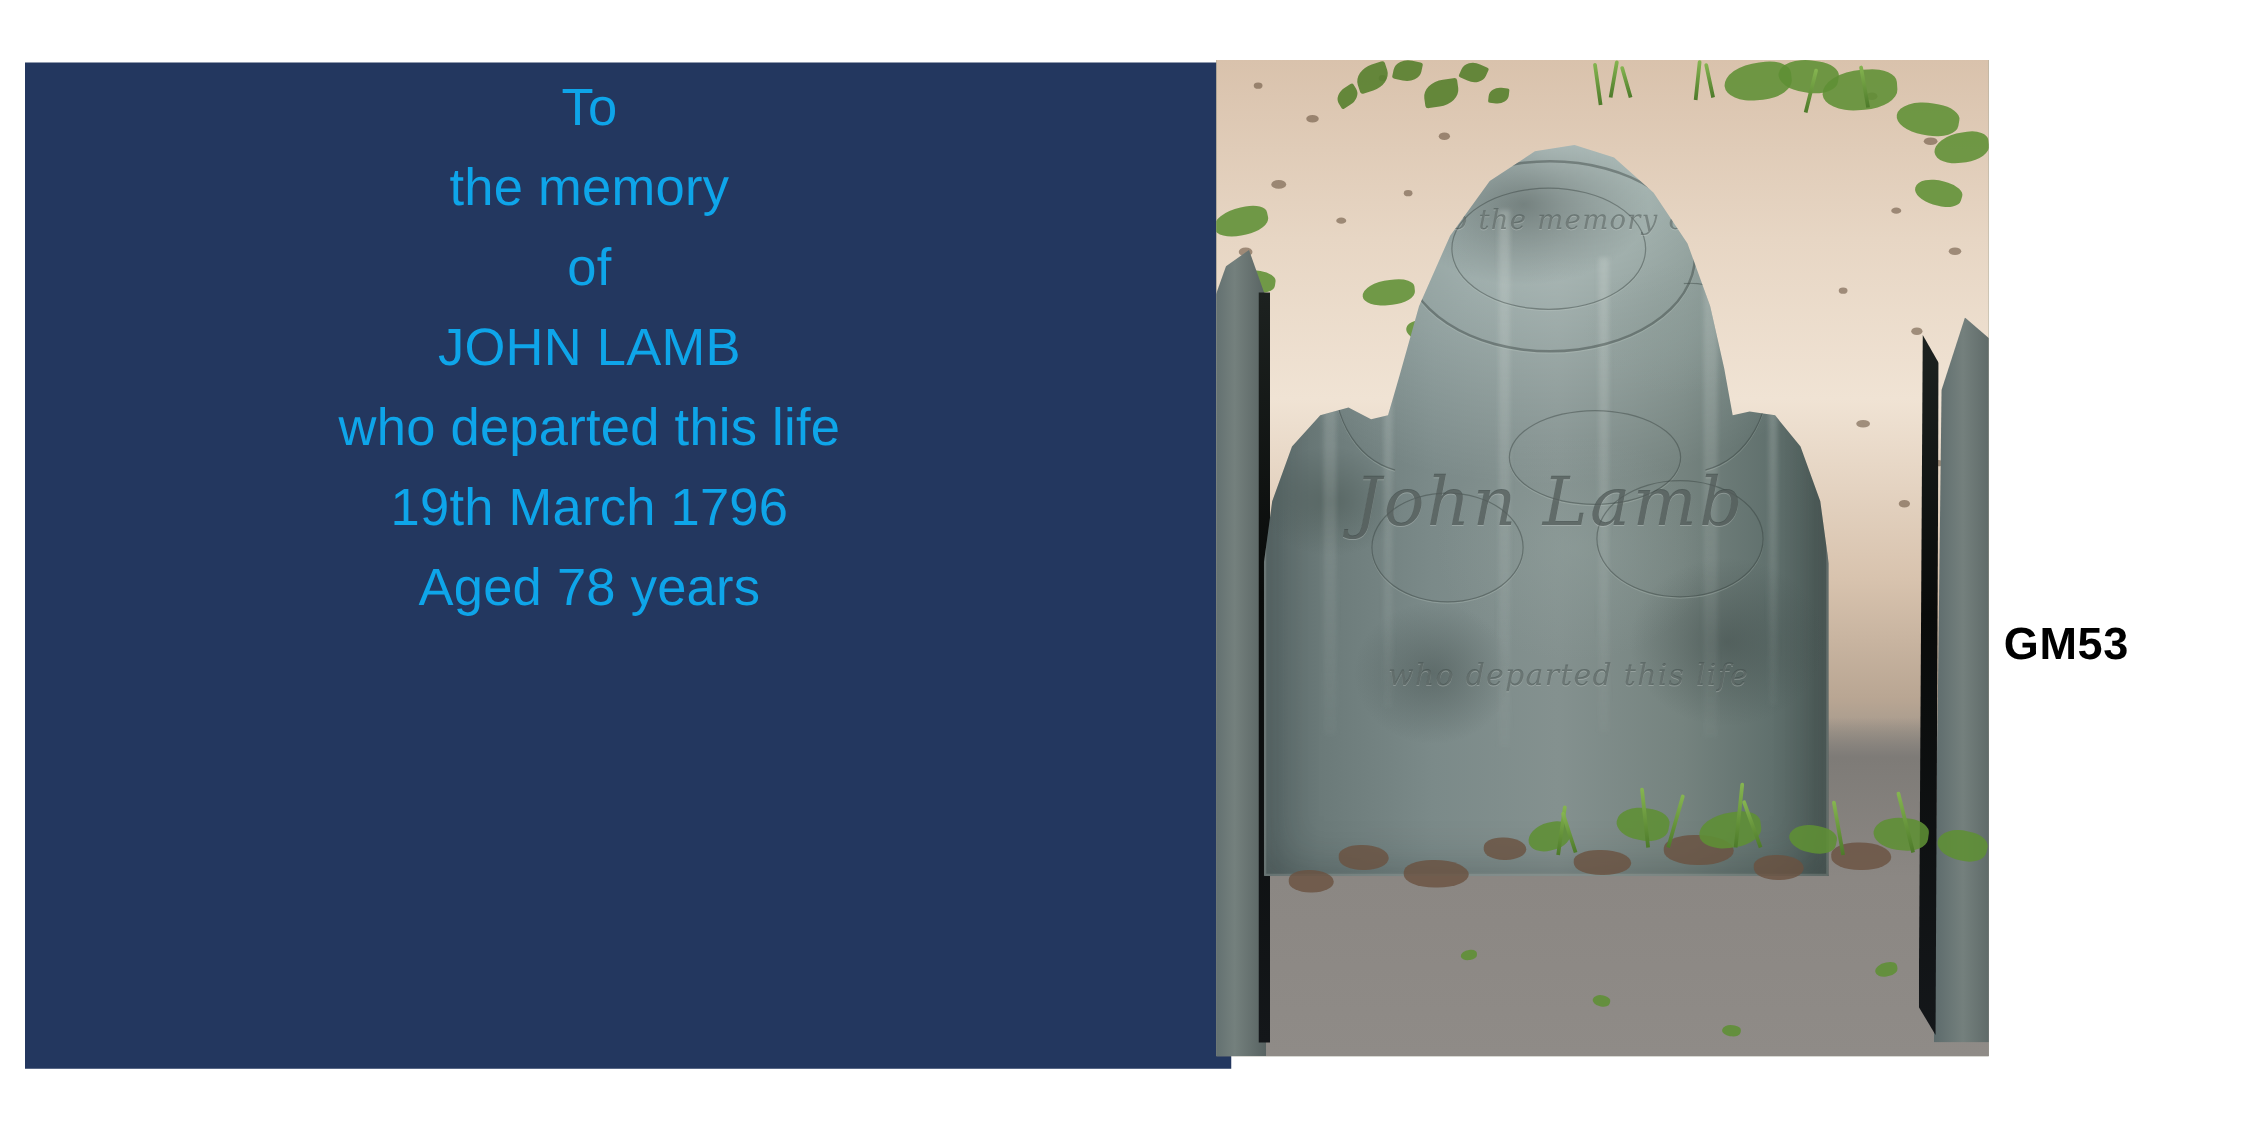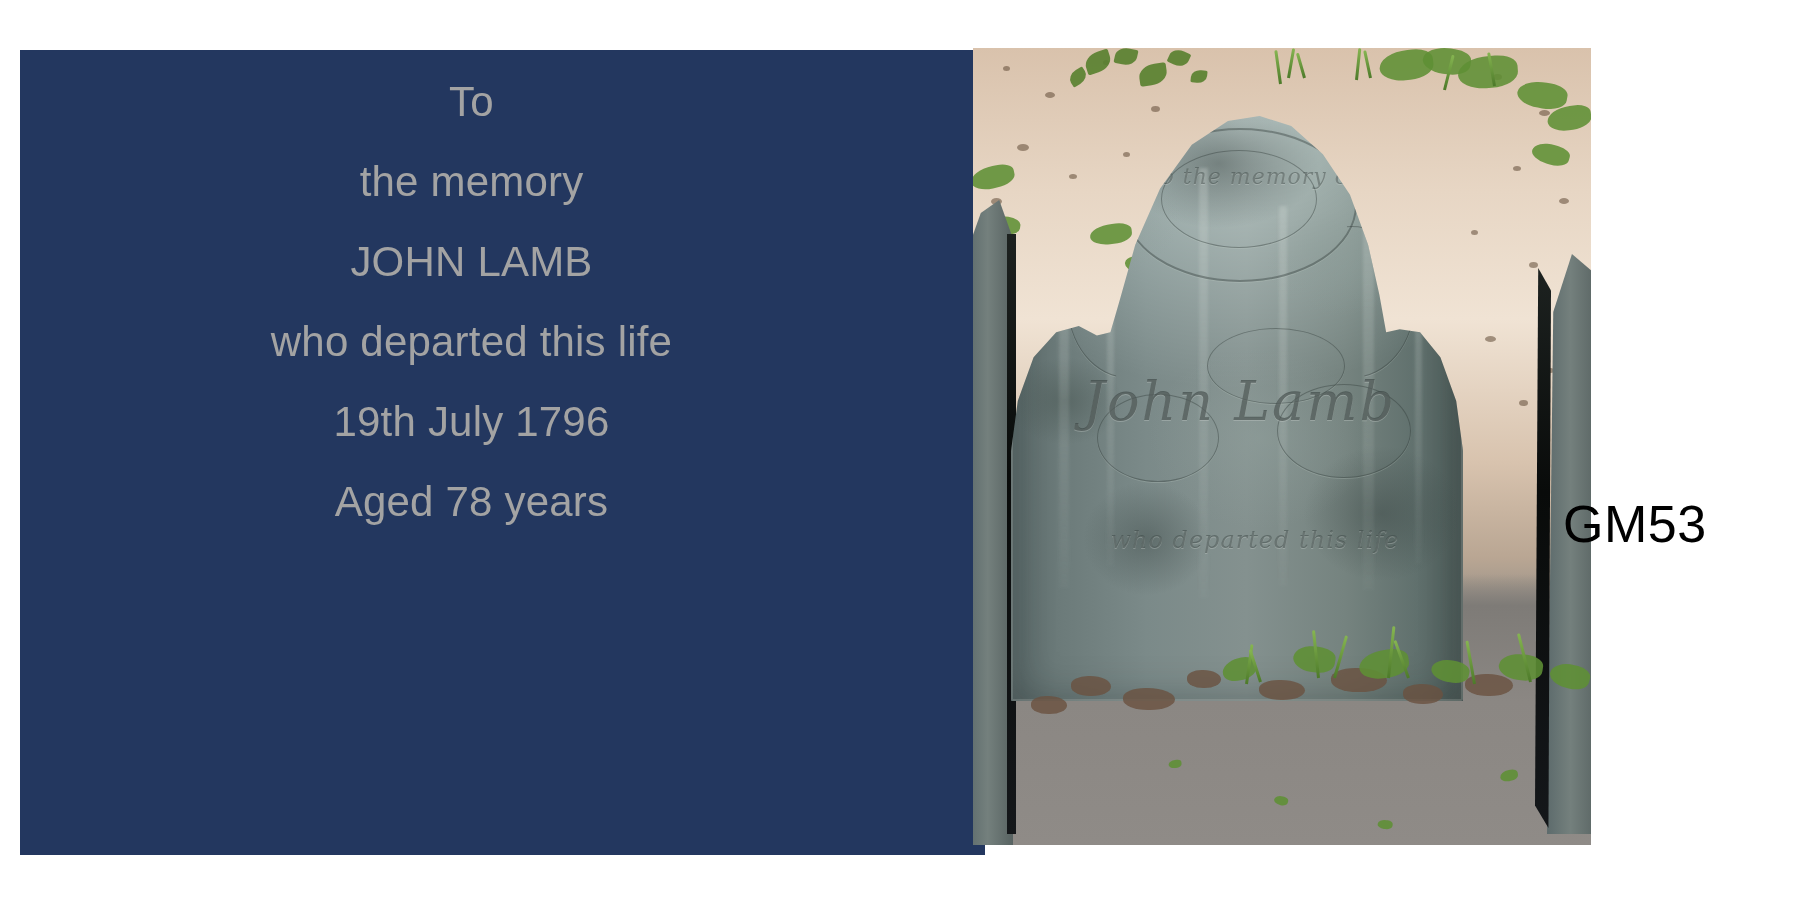--- a/index.html
+++ b/index.html
@@ -36,28 +36,27 @@
     position: absolute;
     left: 0;
     top: 4px;
     width: 100%;
     text-align: center;
     
     padding-right: 62px;
     box-sizing: border-box;
   }
   .inscription-line {
-    color: #a3a3a3;
+    color: #0ea5e9;
     font-family: "Liberation Sans", sans-serif;
     font-size: 42px;
     font-weight: 400;
     line-height: 64px;
     letter-spacing: 0.2px;
     white-space: nowrap;
-    margin-top: 16px;
   }
 
   
   .photo-frame {
     position: absolute;
     left: 973px;
     top: 48px;
     width: 618px;
     height: 797px;
     overflow: hidden;
@@ -232,42 +231,43 @@
     left: 30%;
     top: 14%;
     font-size: 22px;
     letter-spacing: 1px;
     color: rgba(56,66,64,0.45);
   }
 
   
   .ref-label {
     position: absolute;
-    left: 1563px;
+    left: 1603px;
     top: 494px;
     color: #000000;
     font-family: "Liberation Sans", sans-serif;
-    font-size: 52px;
-    font-weight: 400;
+    font-size: 36px;
+    font-weight: 700;
     letter-spacing: 0.5px;
     white-space: nowrap;
   }
 </style>
 </head>
 <body>
 
 <div id="stage">
 
   <div class="inscription-panel">
     <div class="inscription-lines">
       <div class="inscription-line">To</div>
       <div class="inscription-line">the memory</div>
+      <div class="inscription-line">of</div>
       <div class="inscription-line">JOHN LAMB</div>
       <div class="inscription-line">who departed this life</div>
-      <div class="inscription-line">19th July 1796</div>
+      <div class="inscription-line">19th March 1796</div>
       <div class="inscription-line">Aged 78 years</div>
     </div>
   </div>
 
   <div class="photo-frame">
 
     <div class="photo-ground"></div>
 
     <div class="ground-speck" style="left:30px;  top:18px;  width:7px;  height:5px;"></div>
     <div class="ground-speck" style="left:72px;  top:44px;  width:10px; height:6px;"></div>

